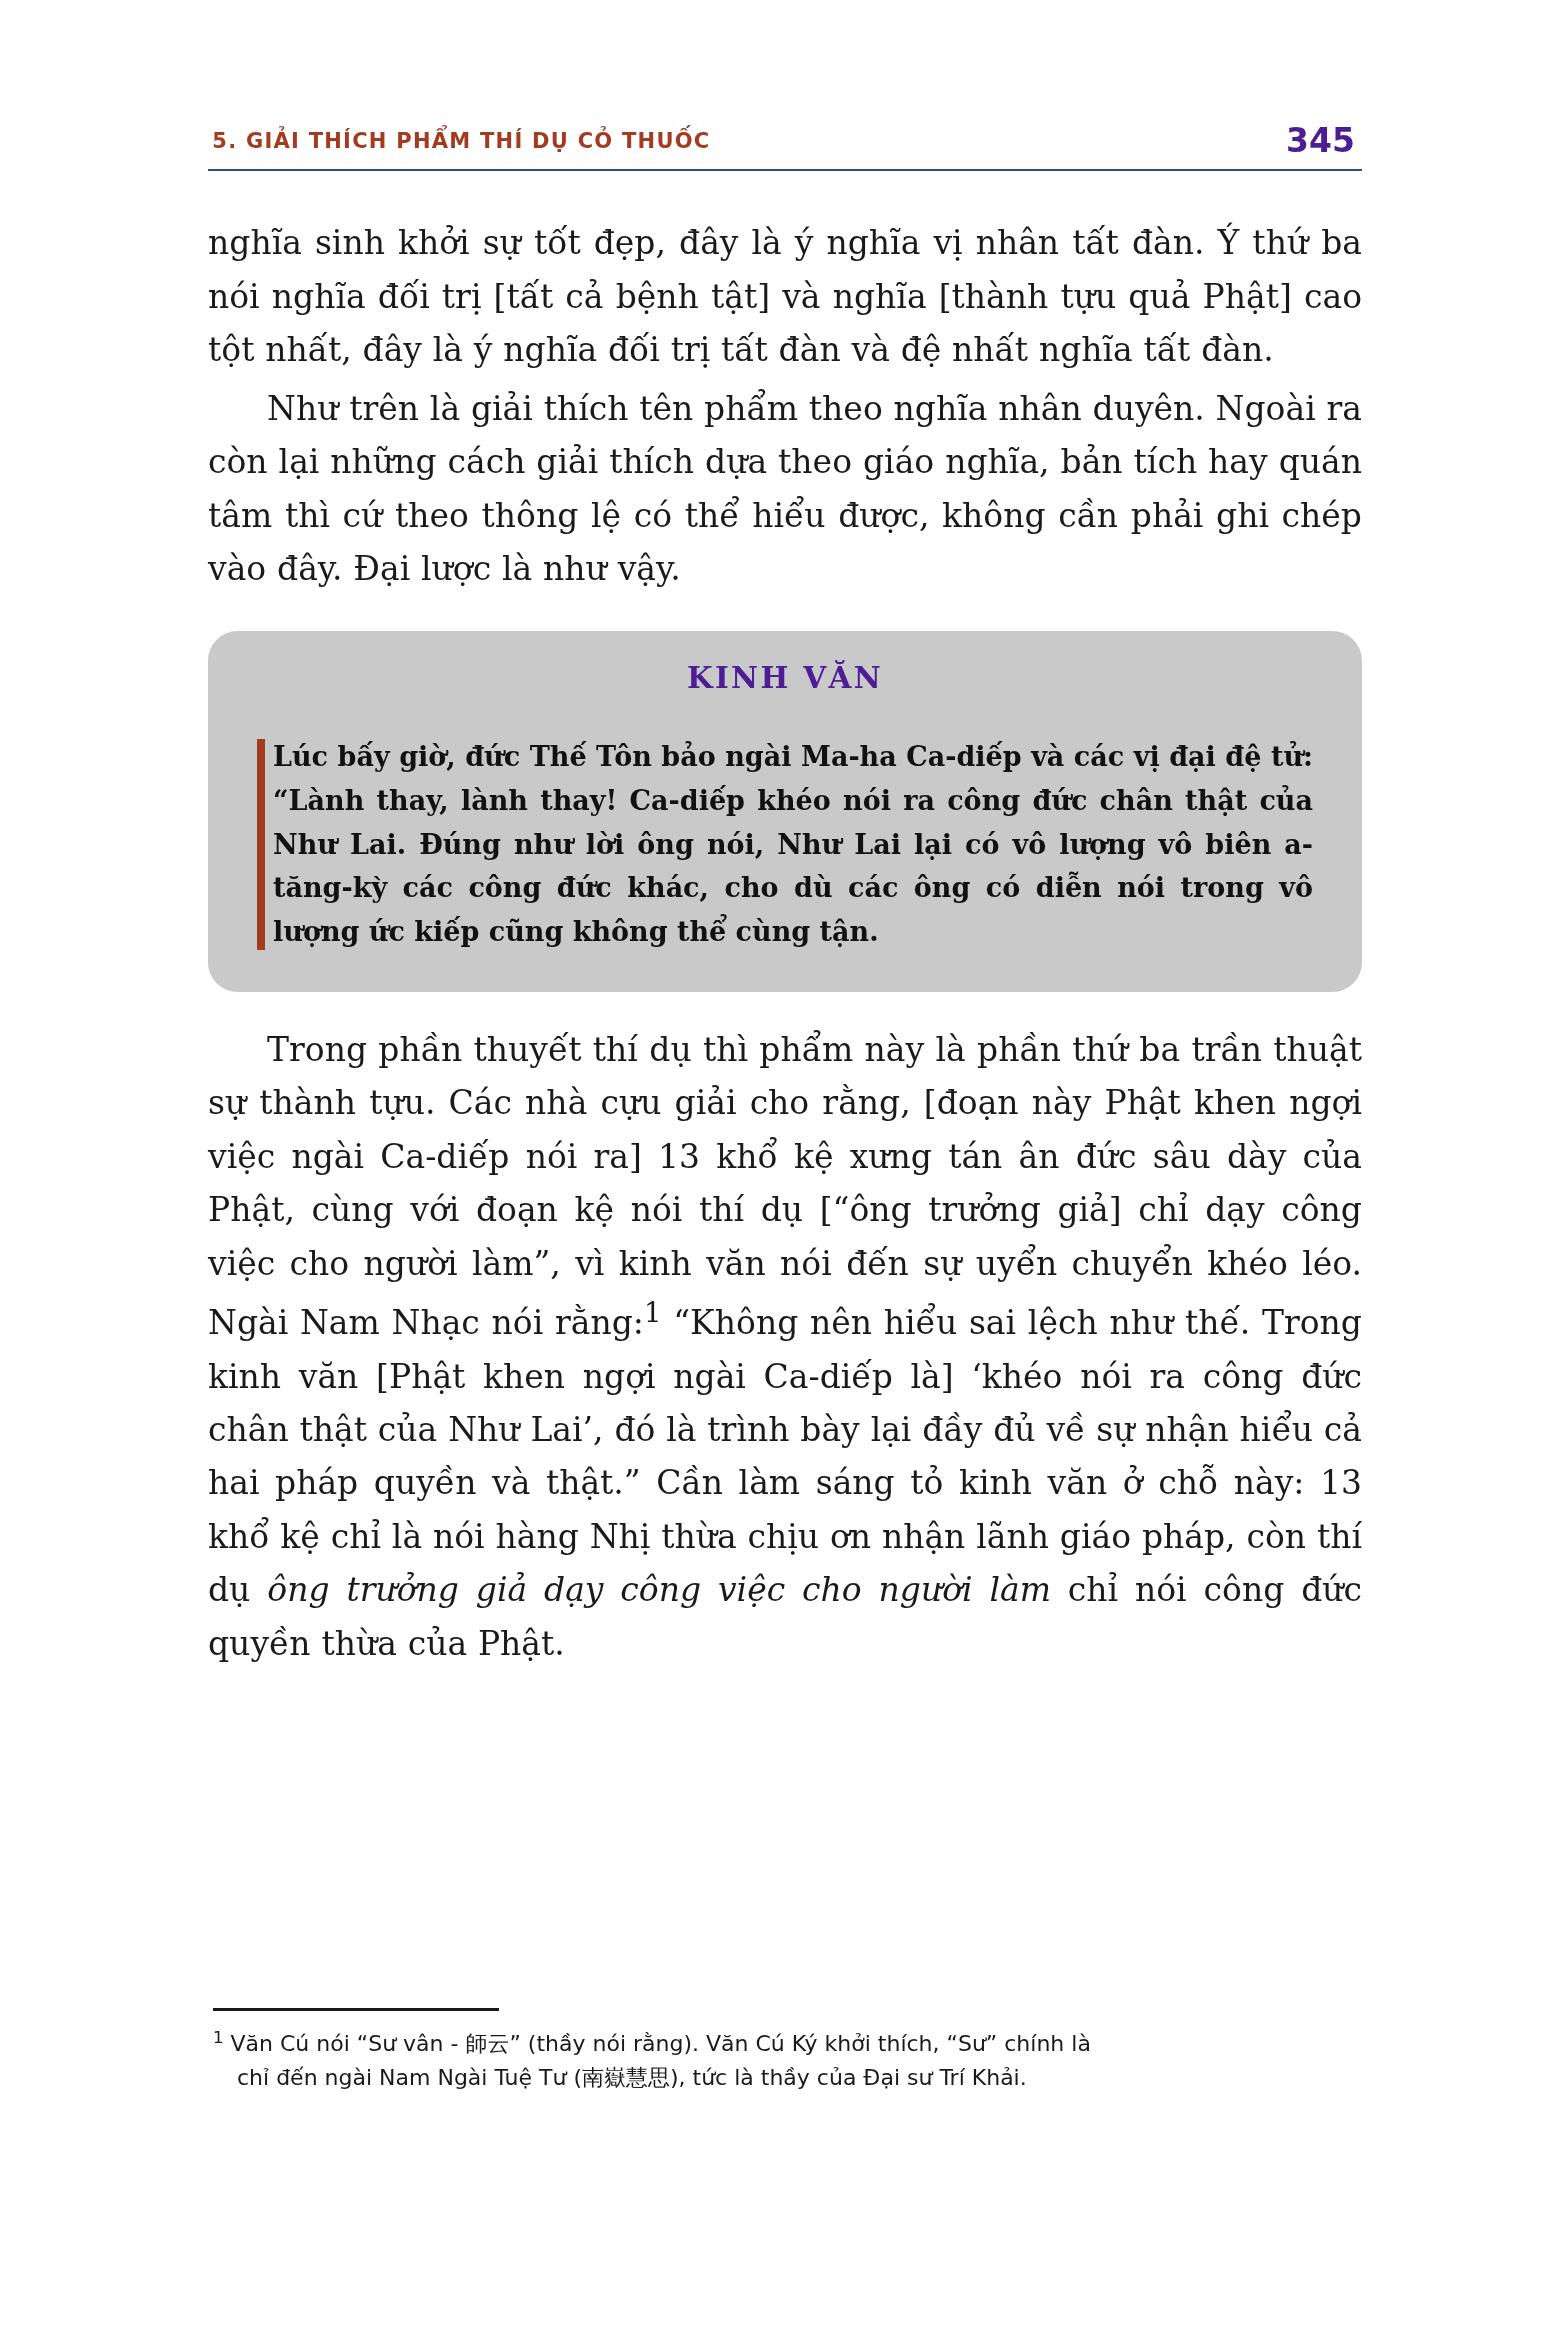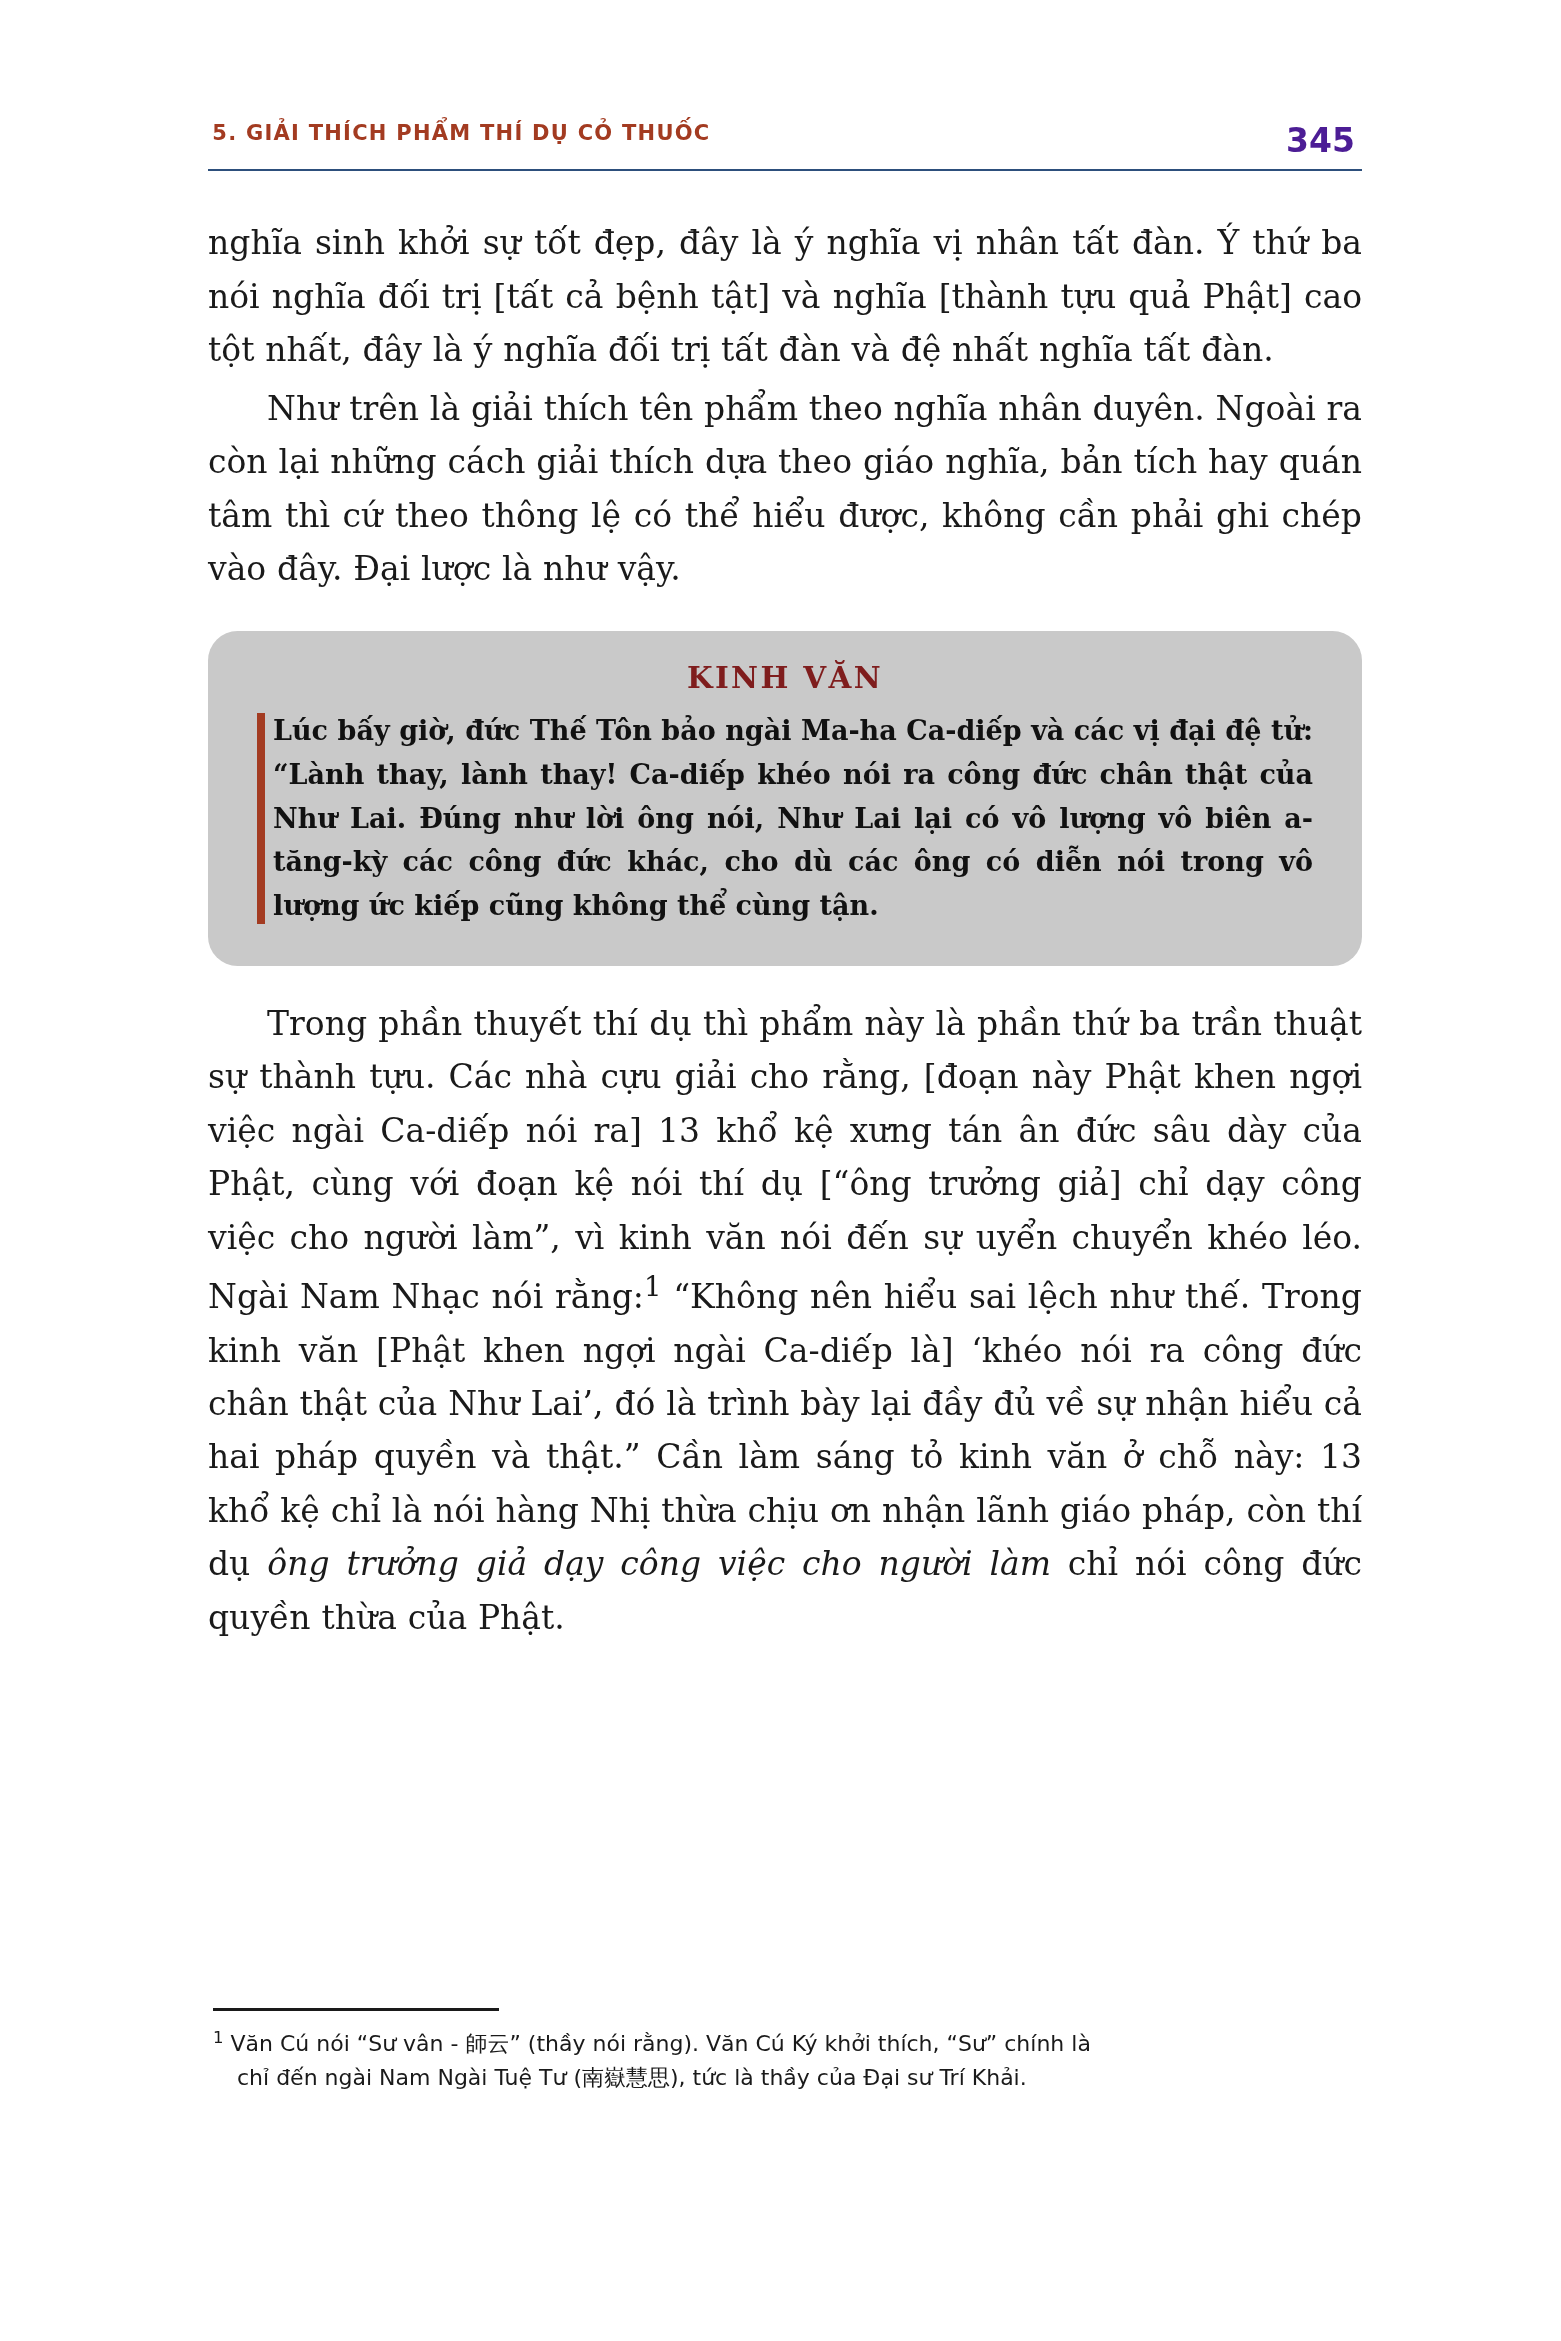--- a/index.html
+++ b/index.html
@@ -24,21 +24,21 @@
   .content {
     position: absolute;
     left: 208px;
     top: 0;
     width: 1154px;
   }
 
   
   .runhead {
     display: flex;
-    align-items: flex-start;
+    align-items: center;
     justify-content: space-between;
     padding-top: 121px;
     padding-left: 4.3px;
     padding-right: 7px;
   }
   .runhead .chapter {
     font-family: "DejaVu Sans", sans-serif;
     font-weight: bold;
     font-size: 21px;
     letter-spacing: 0.06em;
@@ -84,22 +84,22 @@
     border-radius: 29.5px;
     padding: 29.5px 49px 38px 49px;
     box-sizing: border-box;
   }
   .sutra-title {
     text-align: center;
     font-family: "DejaVu Serif", serif;
     font-weight: bold;
     font-size: 29.5px;
     letter-spacing: 0.08em;
-    color: #7f1d1d;
-    margin-bottom: 14px;
+    color: #4c1d95;
+    margin-bottom: 40px;
   }
   .sutra-body {
     position: relative;
     padding-left: 16px;
   }
   .sutra-bar {
     position: absolute;
     left: 0;
     top: 3.5px;
     bottom: 3.5px;

